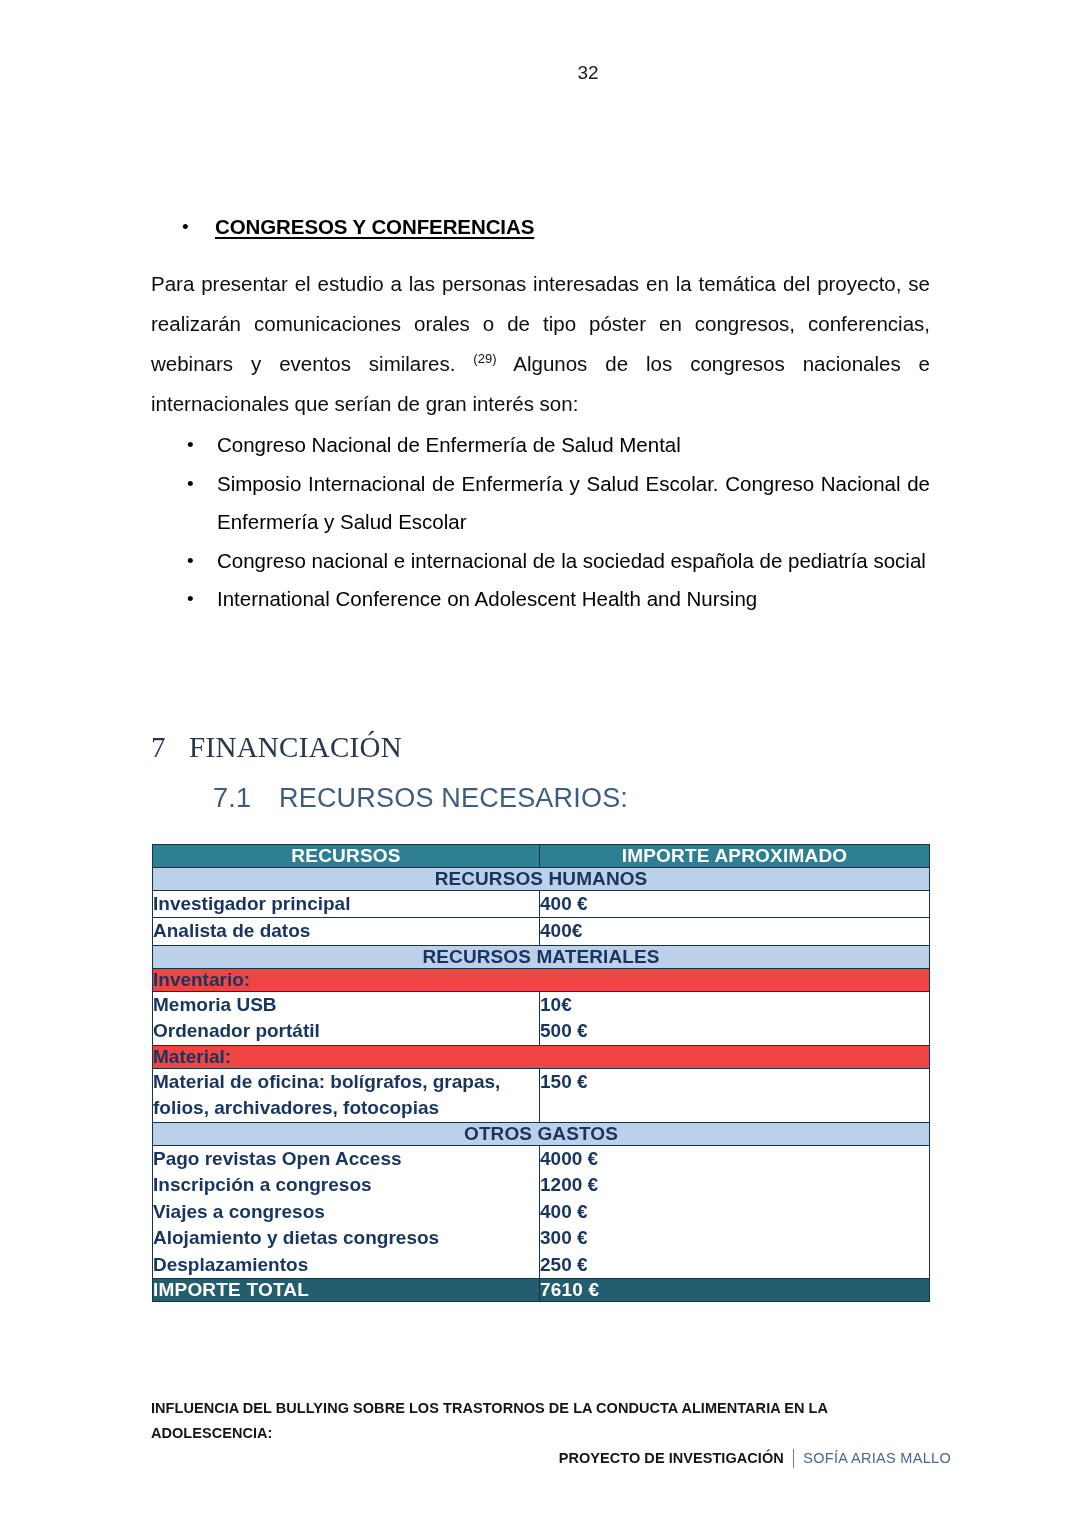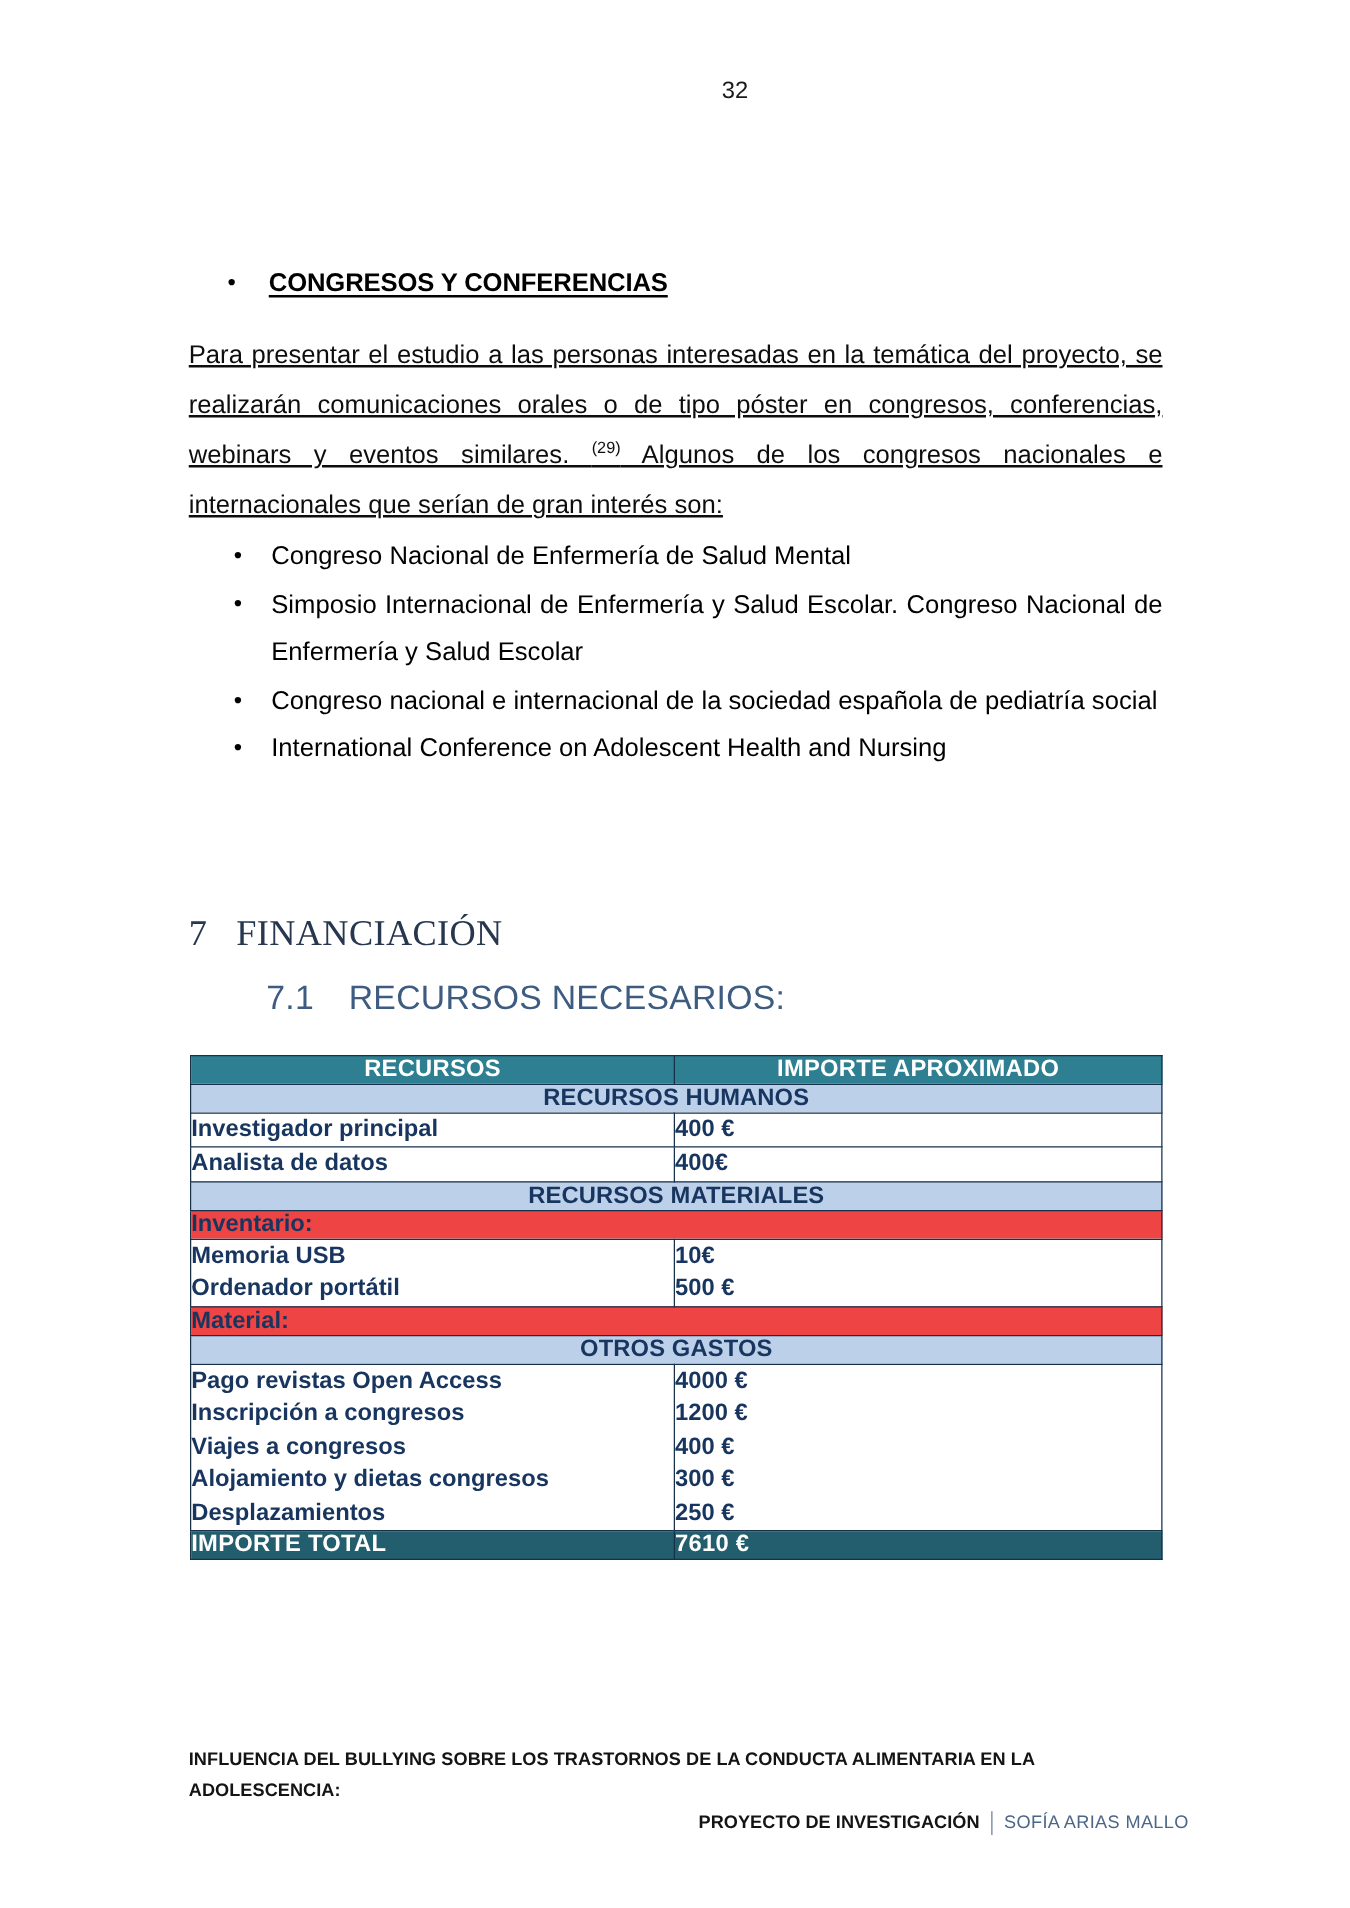--- a/index.html
+++ b/index.html
@@ -68,21 +68,20 @@
   }
 
   
   .para {
     font-size: 20.5px;
     line-height: 40px;
     text-align: justify;
     text-justify: inter-word;
     margin: 0 0 2px 0;
     color: #0d0d0d;
-    text-decoration: underline;
   }
   .para sup {
     font-size: 13px;
     vertical-align: super;
     line-height: 0;
   }
 
   
   .bullet-list {
     margin: 0;
@@ -311,20 +310,24 @@
           <td class="sub-cell" colspan="2">Inventario:</td>
         </tr>
         <tr>
           <td class="item-cell multiline">Memoria USB<br>Ordenador portátil</td>
           <td class="item-cell multiline">10€<br>500 €</td>
         </tr>
         <tr>
           <td class="sub-cell" colspan="2">Material:</td>
         </tr>
         <tr>
+          <td class="item-cell">Material de oficina: bolígrafos, grapas, folios, archivadores, fotocopias</td>
+          <td class="item-cell">150 €</td>
+        </tr>
+        <tr>
           <td class="group-cell" colspan="2">OTROS GASTOS</td>
         </tr>
         <tr>
           <td class="item-cell multiline">Pago revistas Open Access<br>Inscripción a congresos<br>Viajes a congresos<br>Alojamiento y dietas congresos<br>Desplazamientos</td>
           <td class="item-cell multiline">4000 €<br>1200 €<br>400 €<br>300 €<br>250 €</td>
         </tr>
         <tr>
           <td class="total-cell">IMPORTE TOTAL</td>
           <td class="total-cell">7610 €</td>
         </tr>

